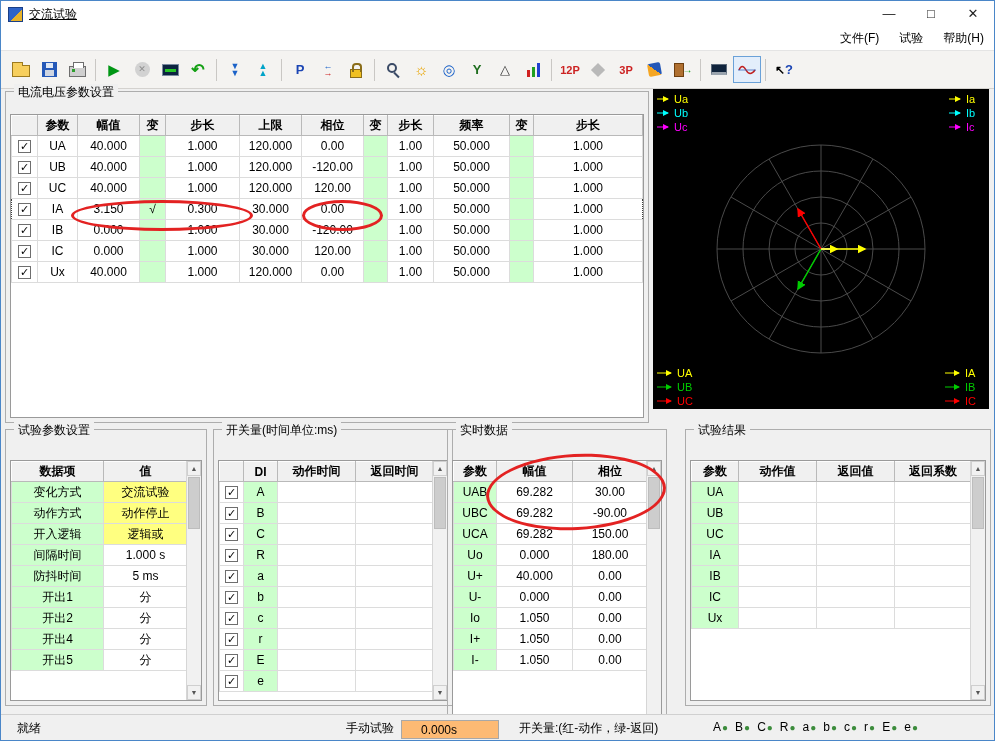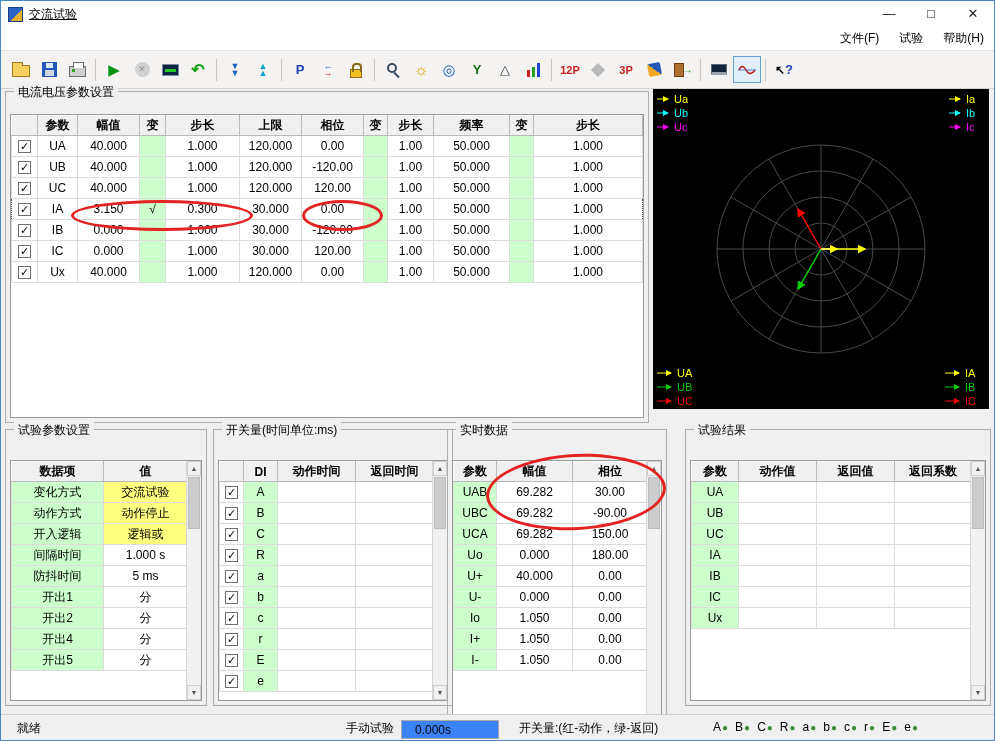--- a/index.html
+++ b/index.html
@@ -81,21 +81,21 @@
   .vs-up,.vs-down { position:absolute; left:0; right:0; height:15px; background:#f1f1f1; border:1px solid #cfcfcf; font-size:7px; line-height:14px; text-align:center; color:#555; }
   .vs-up { top:0; } .vs-down { bottom:0; }
   .vs-thumb { position:absolute; top:16px; left:1px; right:1px; height:52px; background:#cdcdcd; border:1px solid #bdbdbd; }
 
   
   #phasor { position:absolute; left:652px; top:88px; width:336px; height:320px; background:#000; }
 
   
   .statusbar { position:absolute; left:0; right:0; bottom:0; height:26px; background:#f0f0f0; border-top:1px solid #d0d0d0; font-size:12px; }
   .statusbar > span { position:absolute; top:5px; }
-  .sb-runbox { position:absolute; top:3px; left:400px; width:98px; height:19px; background:#3b82f6; border:1px solid #a8a8a8; padding:2px 13px; }
+  .sb-runbox { position:absolute; top:3px; left:400px; width:98px; height:19px; background:#fdba74; border:1px solid #a8a8a8; padding:2px 19px; }
   .sb-inds { position:absolute; top:5px; left:712px; display:flex; gap:7px; }
   .ind { display:flex; align-items:center; gap:1px; }
   .ind .dot { color:#3c8c3c; font-size:10px; }
 
   
   .annot { position:absolute; border:3px solid #e32222; border-radius:50%; pointer-events:none; z-index:50; background:transparent; }
 </style>
 </head>
 <body>
 

